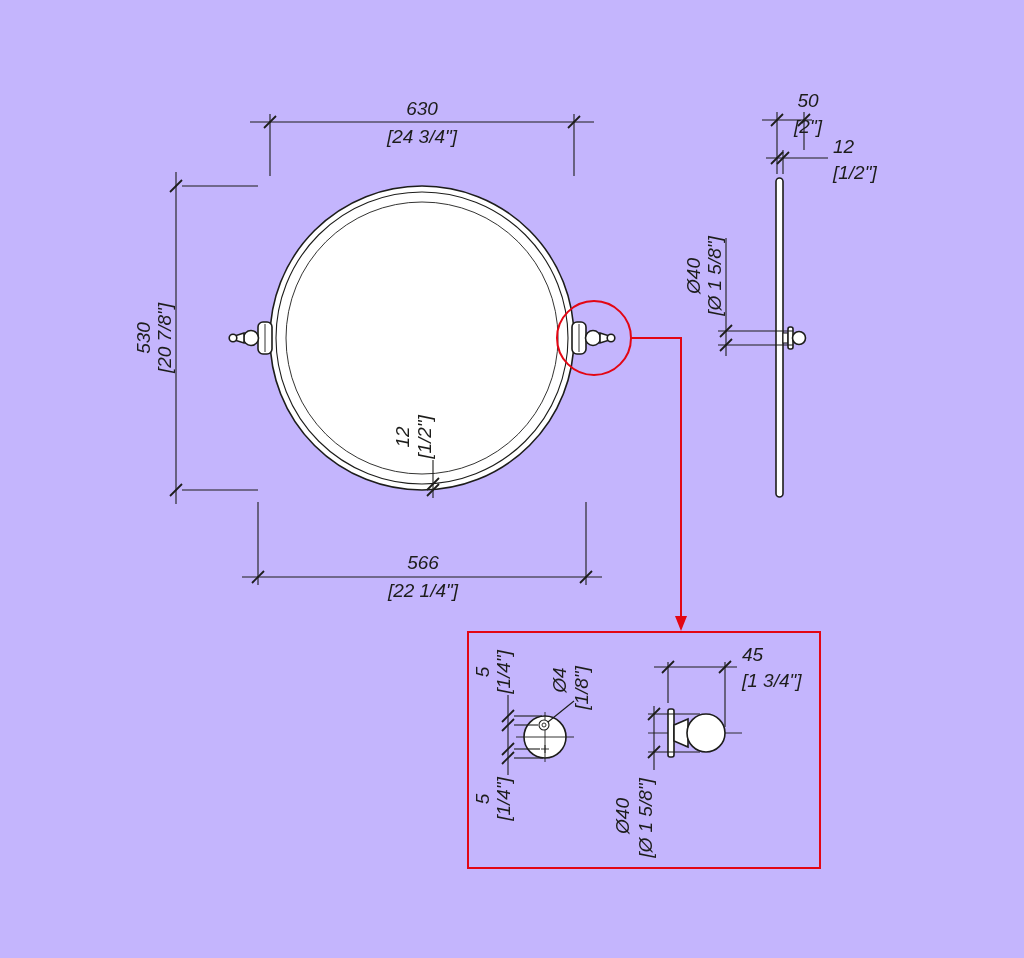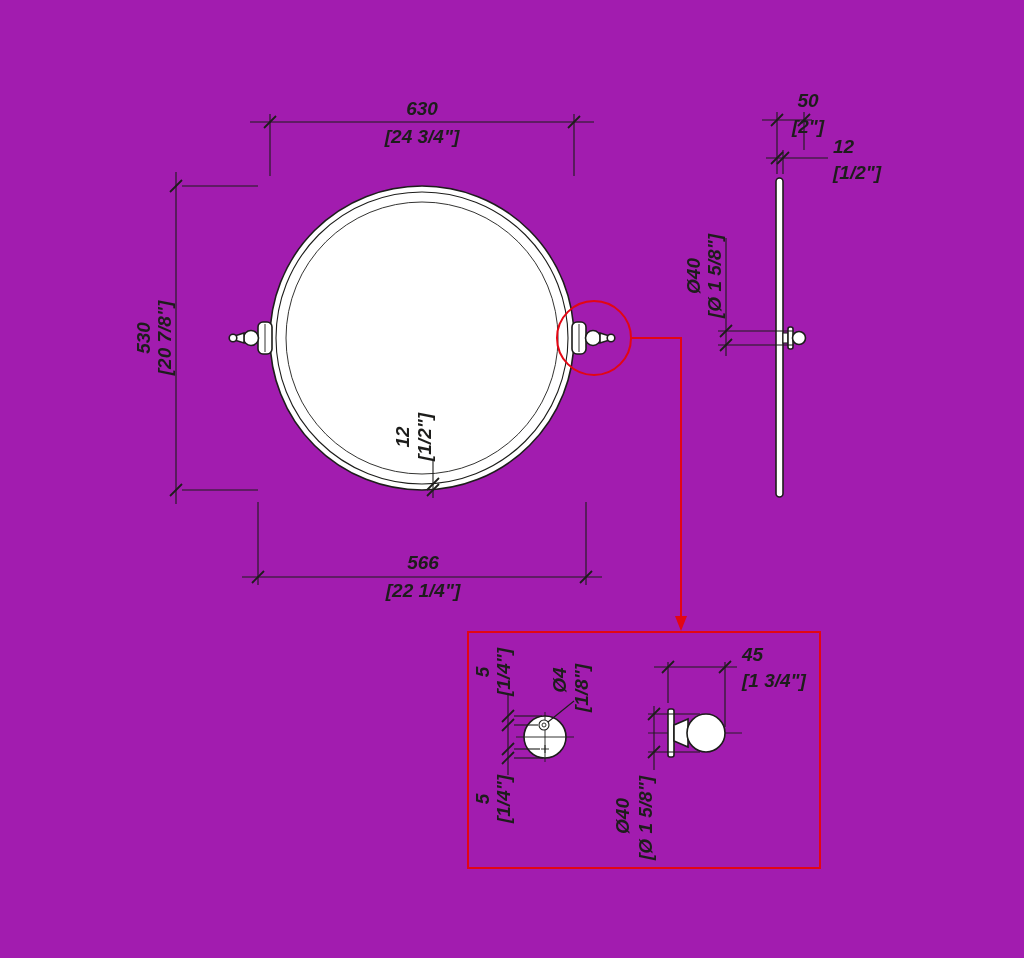--- a/index.html
+++ b/index.html
@@ -1,16 +1,16 @@
 <!DOCTYPE html>
 <html><head>
 <meta charset="utf-8">
 <style>
   html,body{margin:0;padding:0;background:#fff;}
-  .canvas{position:relative;width:1024px;height:958px;background:#a21caf;overflow:hidden;font-weight:bold;}
+  .canvas{position:relative;width:1024px;height:958px;background:#c4b5fd;overflow:hidden;}
   svg{display:block;}
   .obj{stroke:#1d1d1b;stroke-width:1.6;fill:#fff;}
   .objthin{stroke:#1d1d1b;stroke-width:1.1;fill:#fff;}
   .dim{stroke:#1d1d1b;stroke-width:1.1;fill:none;}
   .thin{stroke:#1d1d1b;stroke-width:0.9;fill:none;}
   .tick{stroke:#1d1d1b;stroke-width:1.8;fill:none;}
   .red{fill:none;stroke-width:2;}
   text{font-family:"Liberation Sans",sans-serif;font-style:italic;font-size:19px;fill:#1d1d1b;}
 </style>
 </head>

